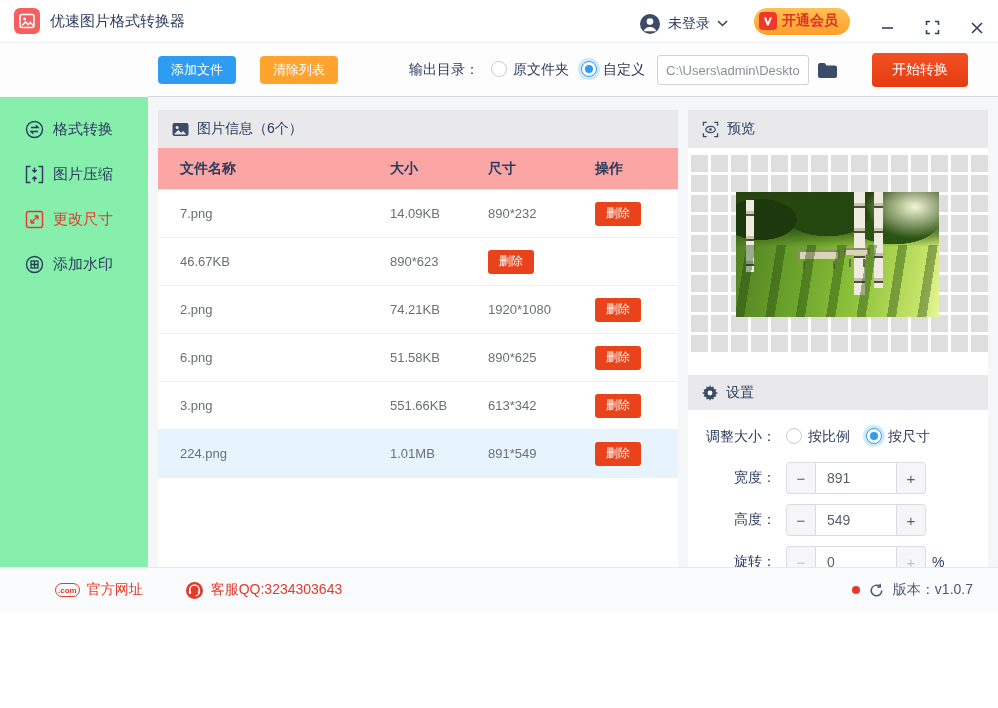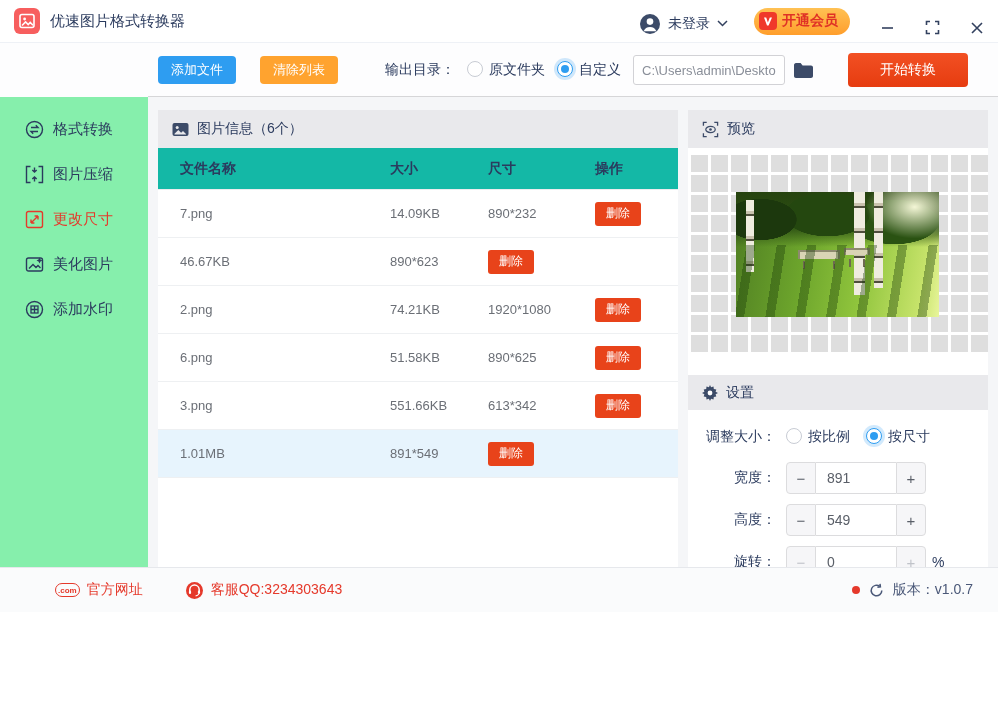--- a/index.html
+++ b/index.html
@@ -27,35 +27,35 @@
   .btn-clear { background:#ffa32f; margin-left:24px; }
   .out-group { margin-left:auto; display:flex; align-items:center; }
   .out-label { font-size:14px; color:#2b3b5e; }
   .radio { width:16px; height:16px; border-radius:50%; border:1px solid #c8ccd4; background:#fff; display:inline-block; flex:0 0 auto; cursor:pointer; }
   .radio.checked { border:1px solid #2e9df1; position:relative; box-shadow:0 0 0 3px rgba(46,157,241,.22); }
   .radio.checked::after { content:""; position:absolute; left:3px; top:3px; width:8px; height:8px; border-radius:50%; background:#2e9df1; }
   .radio-item { display:flex; align-items:flex-start; gap:6px; margin-left:12px; cursor:pointer; }
   .radio-text { font-size:14px; color:#2b3b5e; }
   .path-input { width:152px; height:30px; border:1px solid #d2d2d6; border-radius:3px; margin-left:12px; padding:0 8px; font-size:13px; color:#8a8f99; font-family:"Liberation Sans",sans-serif; }
   .folder-btn { background:none; border:none; margin-left:8px; cursor:pointer; display:flex; }
-  .btn-start { height:34px; padding:0 32px; font-size:14px; margin-left:34px; background:linear-gradient(180deg,#f25023,#e63c10); border-radius:4px; }
+  .btn-start { height:34px; padding:0 20px; font-size:14px; margin-left:34px; background:linear-gradient(180deg,#f25023,#e63c10); border-radius:4px; }
 
   
   .bodyrow { flex:1 1 auto; display:flex; min-height:0; }
   .sidebar { width:148px; background:#86efac; padding-top:10px; flex:0 0 auto; }
   .side-item { height:45px; display:flex; align-items:center; padding-left:25px; gap:9px; font-size:15px; color:#2b3b5e; cursor:pointer; }
   .side-item.active { color:#e5392b; }
   .side-icon { display:flex; width:19px; justify-content:center; }
 
   .main { flex:1 1 auto; background:#f5f6f8; padding:13px 10px 0 10px; display:flex; gap:10px; }
 
   
   .table-panel { width:520px; height:508px; display:flex; flex-direction:column; background:#fff; flex:0 0 auto; }
   .panel-head { height:38px; background:#e9e9ec; display:flex; align-items:center; padding:0 14px; gap:8px; font-size:14px; color:#2b3b5e; flex:0 0 auto; }
-  .cols { height:42px; display:grid; grid-template-columns:210px 98px 107px 1fr; align-items:center; padding-left:22px; background:#14b8a6; border-bottom:1px solid #ececee; font-size:14px; font-weight:bold; color:#2b3b5e; flex:0 0 auto;font-family:Liberation Serif, serif; }
+  .cols { height:42px; display:grid; grid-template-columns:210px 98px 107px 1fr; align-items:center; padding-left:22px; background:#fca5a5; border-bottom:1px solid #ececee; font-size:14px; font-weight:bold; color:#2b3b5e; flex:0 0 auto;font-family:Liberation Serif, serif; }
   .trow { height:48px; display:grid; grid-template-columns:210px 98px 107px 1fr; align-items:center; padding-left:22px; background:#fff; border-bottom:1px solid #eef0f2; font-size:13px; color:#6b6f76; cursor:pointer; flex:0 0 auto; }
   .trow.selected { background:#e7f4fd; }
   .btn-del { width:46px; height:24px; background:#e8431a; color:#fff; border:none; border-radius:3px; font-size:12px; cursor:pointer; }
   .tfiller { flex:1 1 auto; background:#fff; }
 
   
   .right-panel { width:300px; background:#fff; flex:0 0 auto; display:flex; flex-direction:column; }
   .checker { height:200px; margin-top:7px; position:relative; background-color:#dedede;
     background-image:linear-gradient(90deg,#fff 0 3px,transparent 3px 20px),linear-gradient(0deg,#fff 0 3px,transparent 3px 20px);
     background-size:20px 20px; flex:0 0 auto; }
@@ -210,30 +210,20 @@
           <svg width="19" height="19" viewBox="0 0 19 19">
               <rect x="1.5" y="1.5" width="16" height="16" rx="2" fill="none" stroke="currentColor" stroke-width="1.4"></rect>
               <path d="M6 13L13 6M6 13v-3.4M6 13h3.4M13 6v3.4M13 6H9.6" fill="none" stroke="currentColor" stroke-width="1.4"></path>
             </svg>
         </span>
         <span>更改尺寸</span>
       </div>
       <div class="side-item">
         <span class="side-icon">
           <svg width="19" height="19" viewBox="0 0 19 19">
-              <rect x="1.5" y="3" width="16" height="13" rx="2" fill="none" stroke="currentColor" stroke-width="1.4"></rect>
-              <path d="M4 13.5l4-4 3 3 2-2 2.5 2.5" fill="none" stroke="currentColor" stroke-width="1.4"></path>
-              <path d="M13.5 4.5l1-2 1 2 2 1-2 1-1 2-1-2-2-1z" fill="currentColor"></path>
-            </svg>
-        </span>
-        <span>美化图片</span>
-      </div>
-      <div class="side-item">
-        <span class="side-icon">
-          <svg width="19" height="19" viewBox="0 0 19 19">
               <circle cx="9.5" cy="9.5" r="8" fill="none" stroke="currentColor" stroke-width="1.4"></circle>
               <rect x="6" y="6" width="7" height="7" fill="none" stroke="currentColor" stroke-width="1.3"></rect>
               <path d="M6 9.5h7M9.5 6v7" stroke="currentColor" stroke-width="1.3"></path>
             </svg>
         </span>
         <span>添加水印</span>
       </div>
     </div>
 
     <div class="main">
@@ -280,20 +270,21 @@
           <span>890*625</span>
           <span><button class="btn-del">删除</button></span>
         </div>
         <div class="trow">
           <span>3.png</span>
           <span>551.66KB</span>
           <span>613*342</span>
           <span><button class="btn-del">删除</button></span>
         </div>
         <div class="trow selected">
+          <span>224.png</span>
           <span>1.01MB</span>
           <span>891*549</span>
           <span><button class="btn-del">删除</button></span>
         </div>
         <div class="tfiller"></div>
       </div>
 
       <div class="right-panel">
         <div class="panel-head">
           <span>

